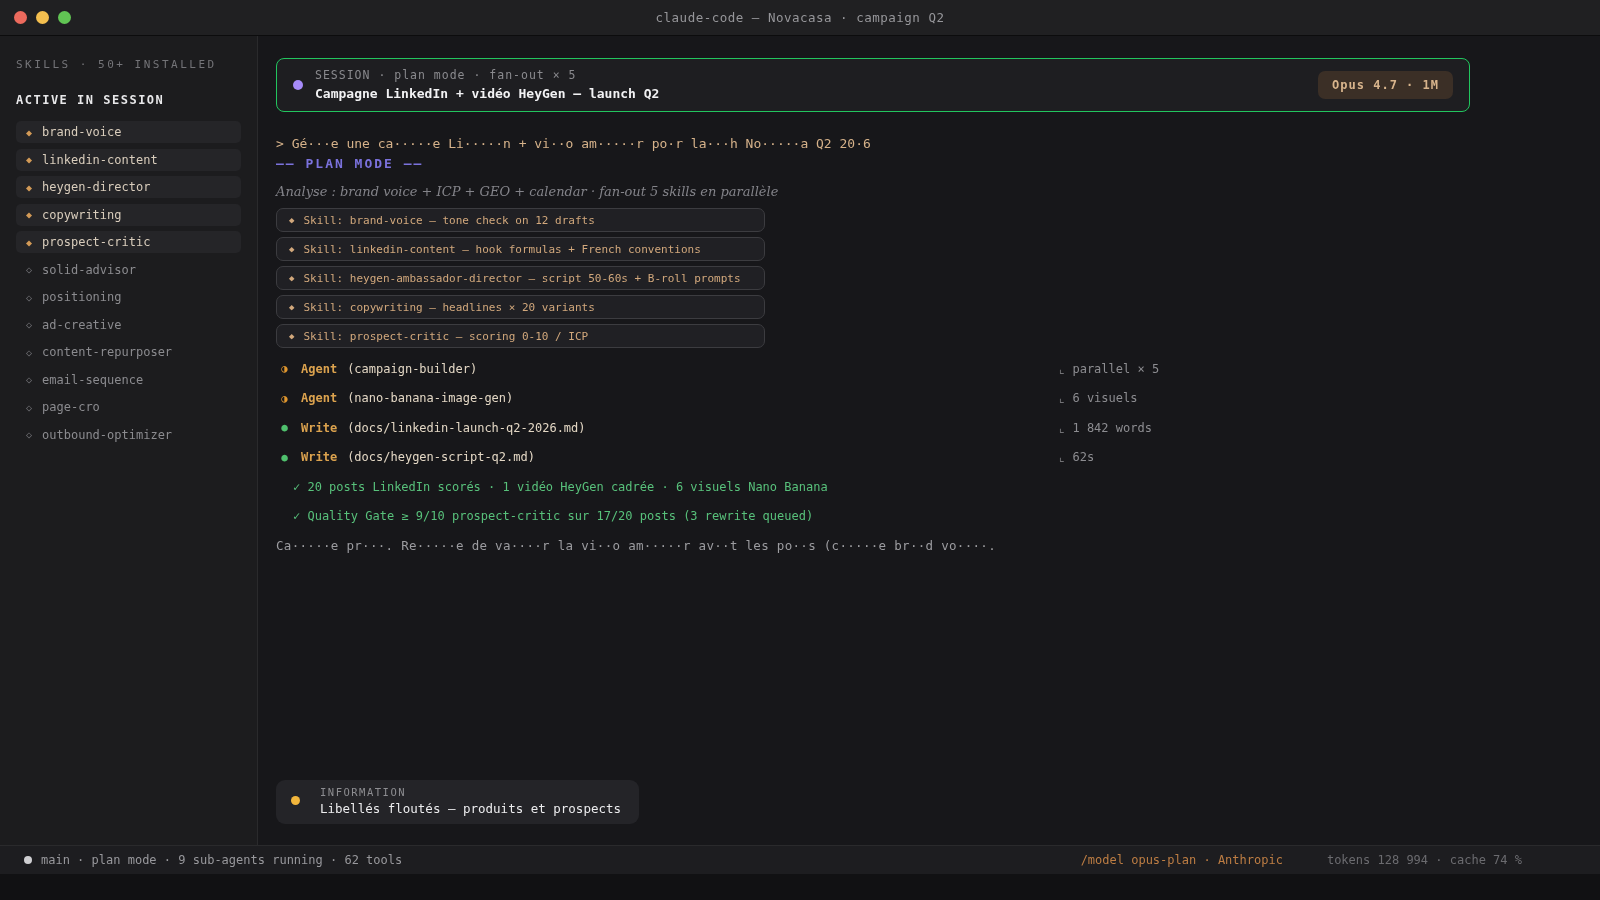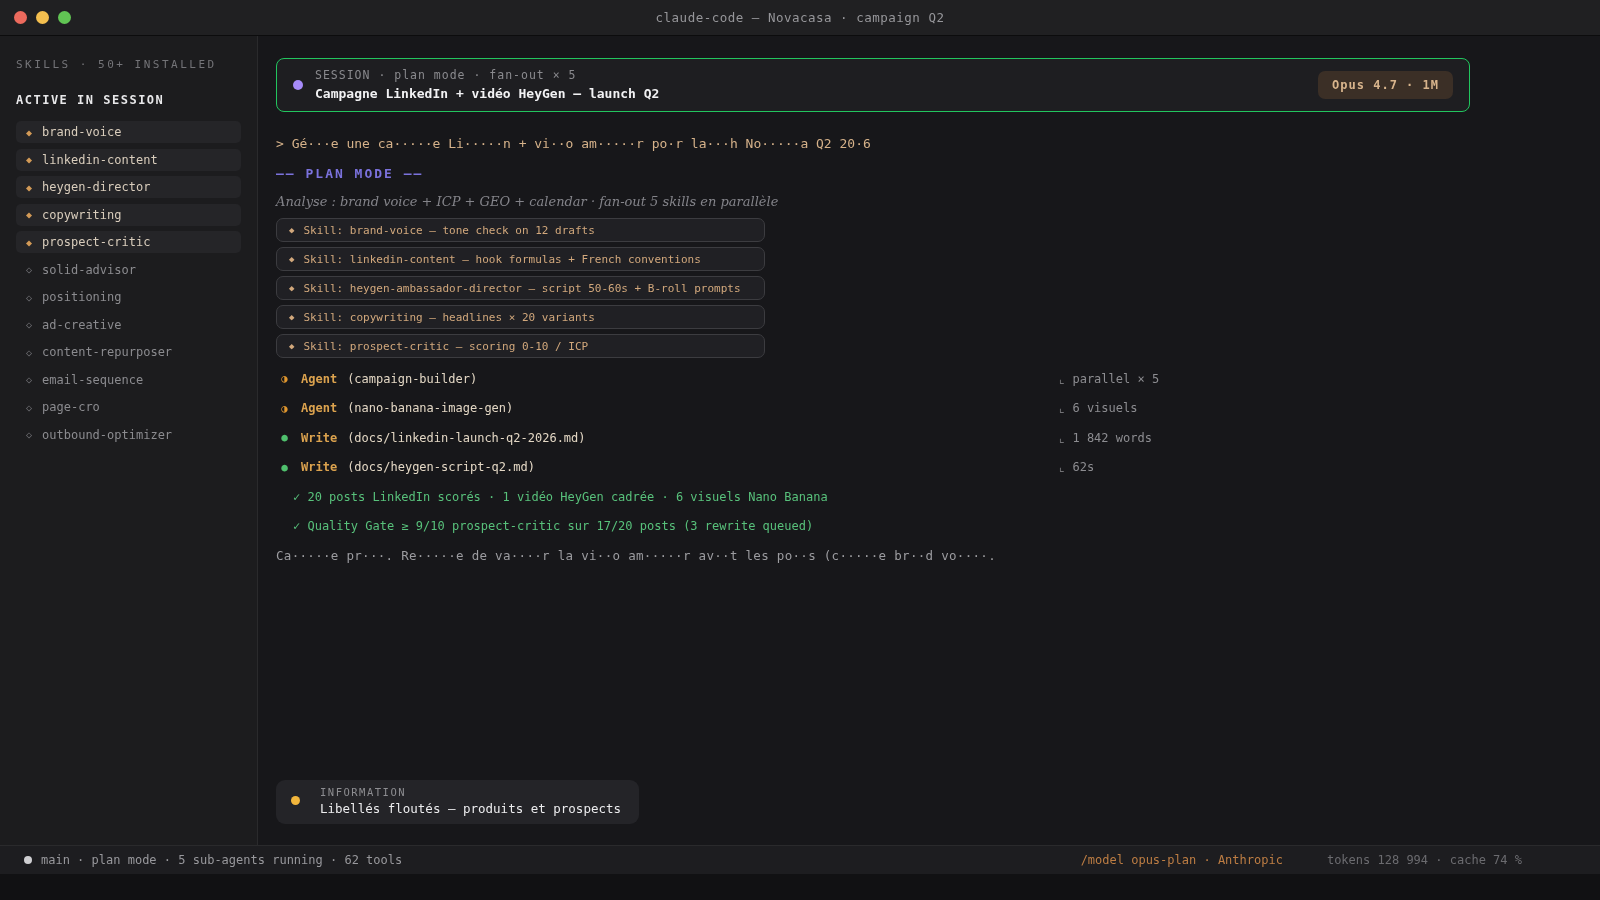--- a/index.html
+++ b/index.html
@@ -40,21 +40,21 @@
                  border-radius:8px; padding:9px 16px 10px 38px; position:relative; }
   .session-dot { position:absolute; left:16px; top:21px; width:10px; height:10px;
                  border-radius:50%; background:#a78bfa; }
   .session-meta { color:#8a8a8e; font-size:11.5px; letter-spacing:1px; margin-bottom:4px; }
   .session-title { color:#f2f2f4; font-size:13px; font-weight:bold; }
   .session-badge { position:absolute; right:16px; top:50%; transform:translateY(-50%);
                    background:#3b2f26; color:#d8b48c; font-size:12px; font-weight:bold;
                    padding:7px 14px; border-radius:7px; letter-spacing:1px; }
 
   .prompt { margin-top:22px; height:20px; line-height:20px; color:#d6b28a; font-size:13px; }
-  .plan-header { margin-top:10px; height:20px; line-height:20px; color:#7b72dd;
+  .plan-header { height:20px; line-height:20px; color:#7b72dd;
                  font-weight:bold; font-size:13px; letter-spacing:2px; }
   .analysis { margin-top:8px; height:20px; line-height:20px; color:#84848a;
               font-family:"DejaVu Serif", serif; font-style:italic; font-size:13px; }
 
   .skill-list { margin-top:6px; }
   .skill-box { width:489px; height:24px; border:1px solid #3c3c40; background:#202024;
                border-radius:7px; display:flex; align-items:center; gap:9px;
                padding:0 12px; margin-bottom:5px; color:#d2a87c; font-size:11px; }
   .skill-box .diamond { font-size:9px; }
 
@@ -263,20 +263,20 @@
       <span class="info-dot"></span>
       <div class="info-label">INFORMATION</div>
       <div class="info-text">Libellés floutés — produits et prospects</div>
     </div>
   </div>
 </div>
 
 <div class="statusbar">
   <div class="status-left">
     <span class="status-dot"></span>
-    <span>main · plan mode · 5 sub-agents running · 62 tools</span>
+    <span>main · plan mode · 9 sub-agents running · 62 tools</span>
   </div>
   <div class="status-right">
     <span class="status-model">/model opus-plan · Anthropic</span>
     <span class="status-tokens">tokens 128 994 · cache 74 %</span>
   </div>
 </div>
 <div class="bottom-strip"></div>
 
 </body></html>

